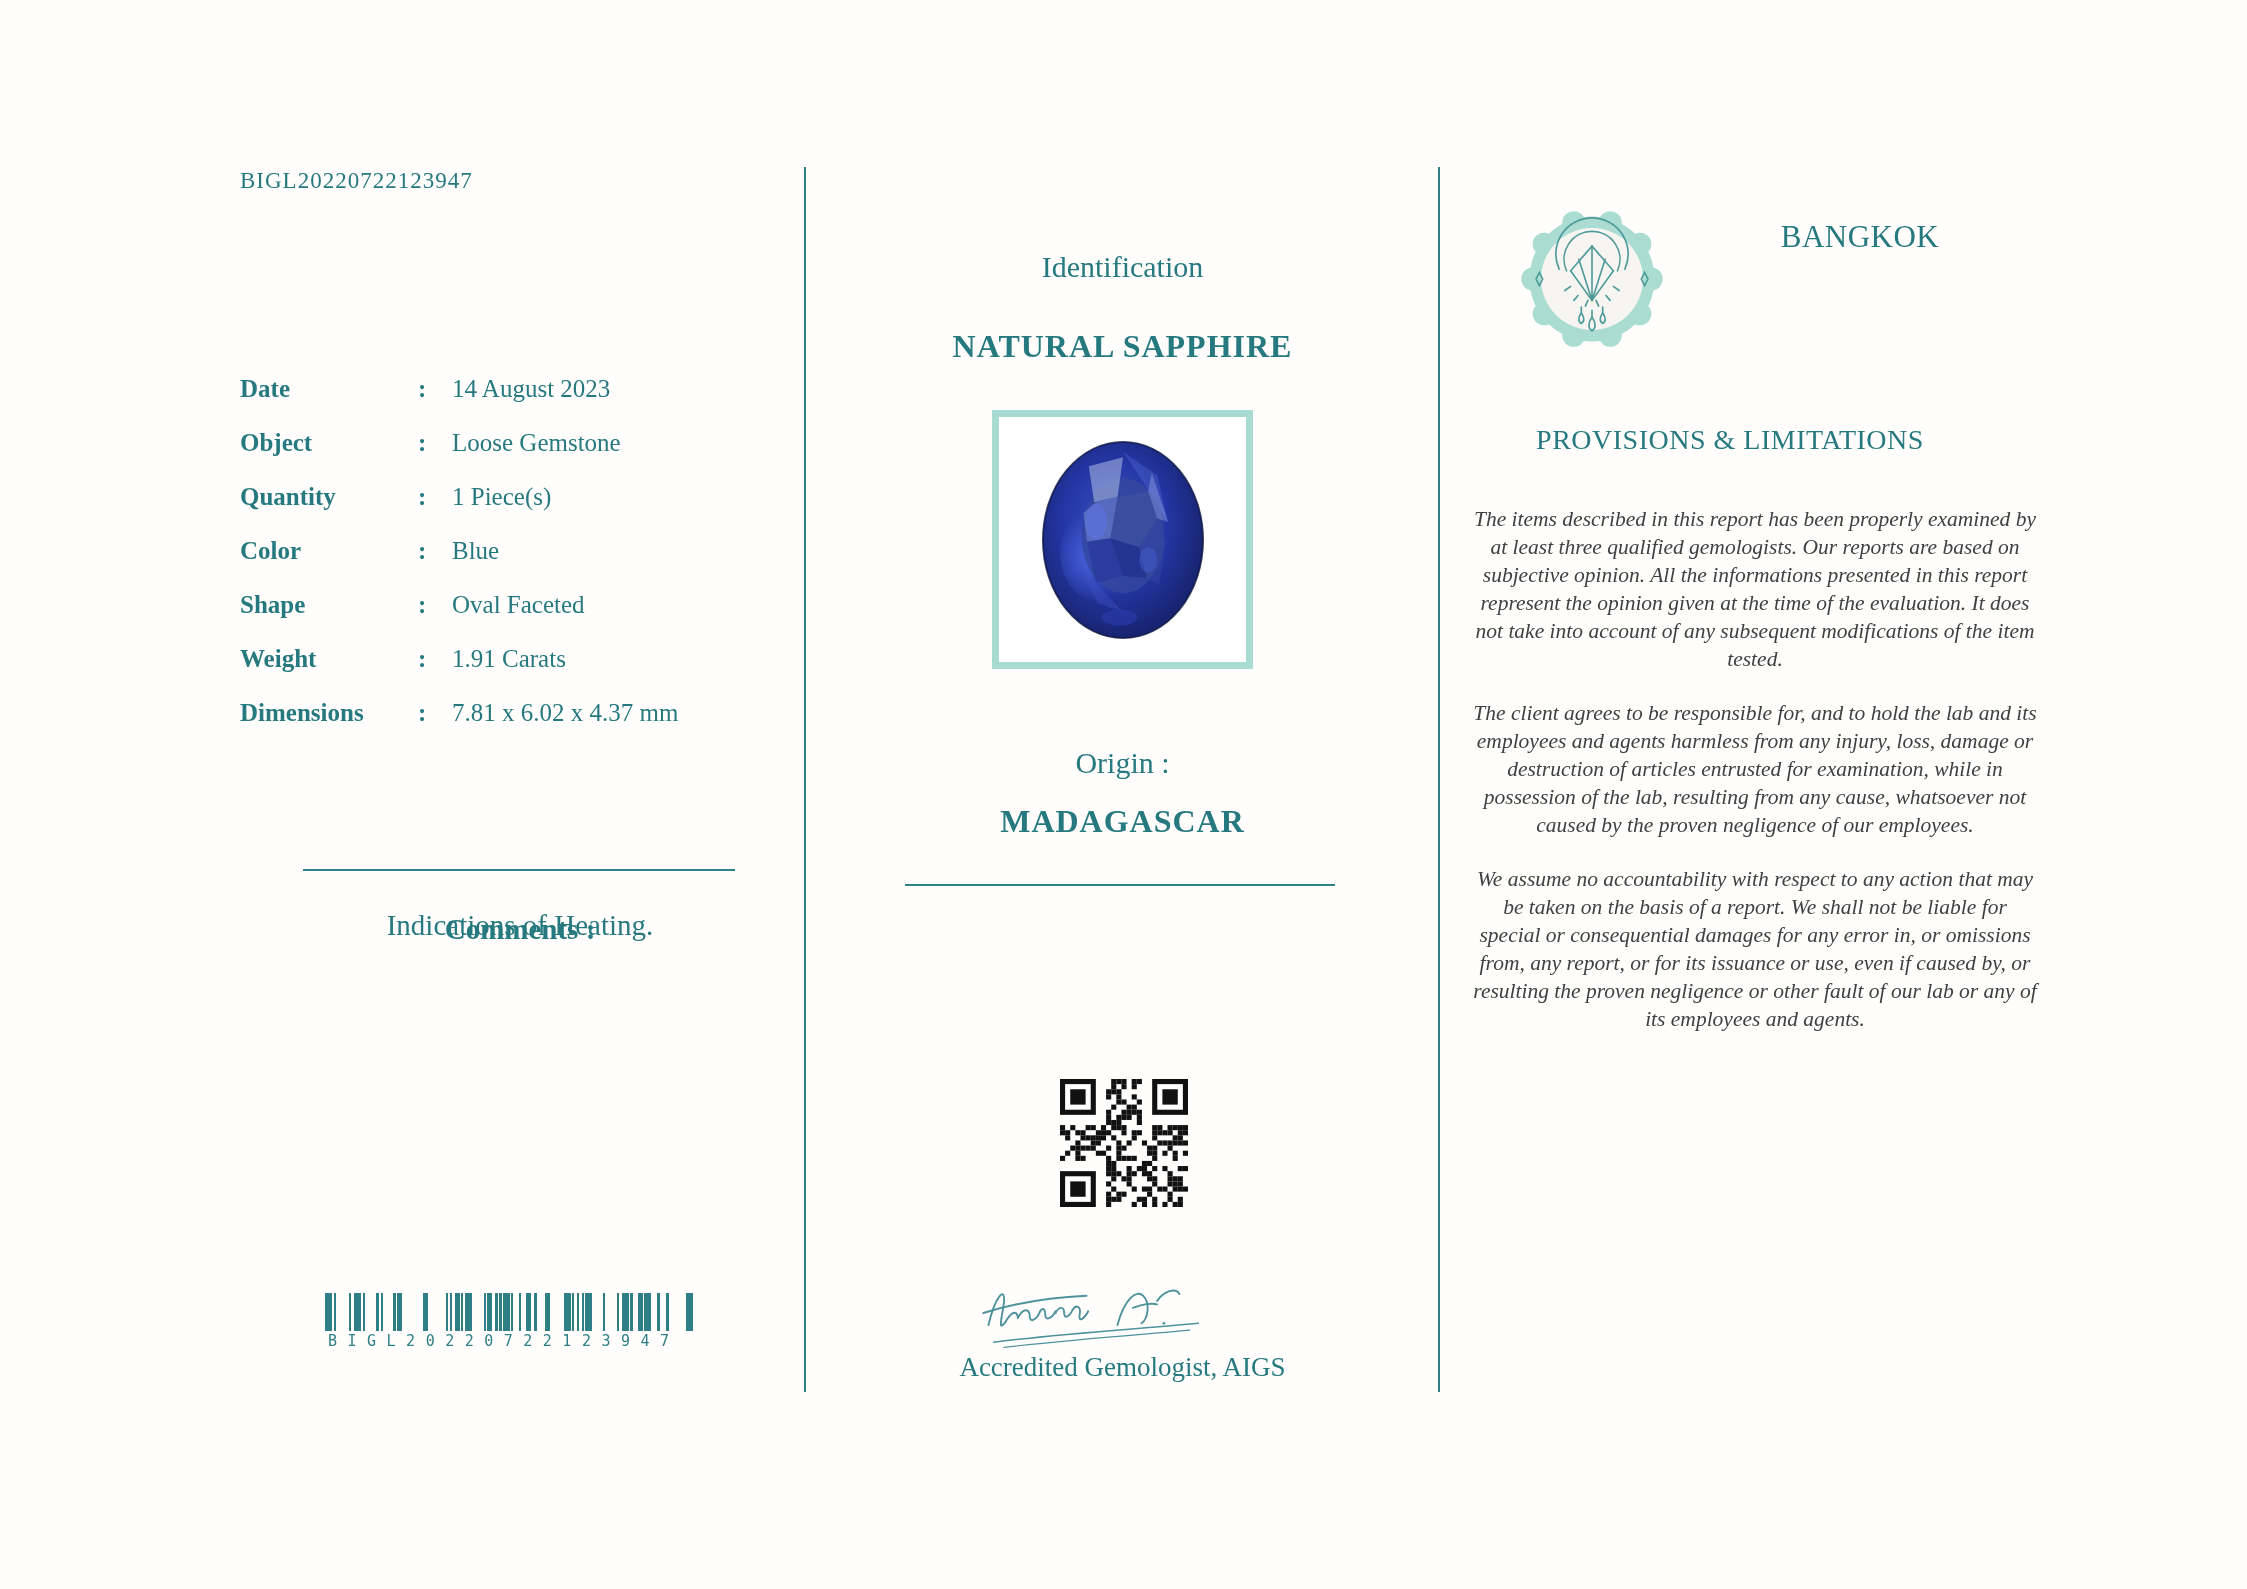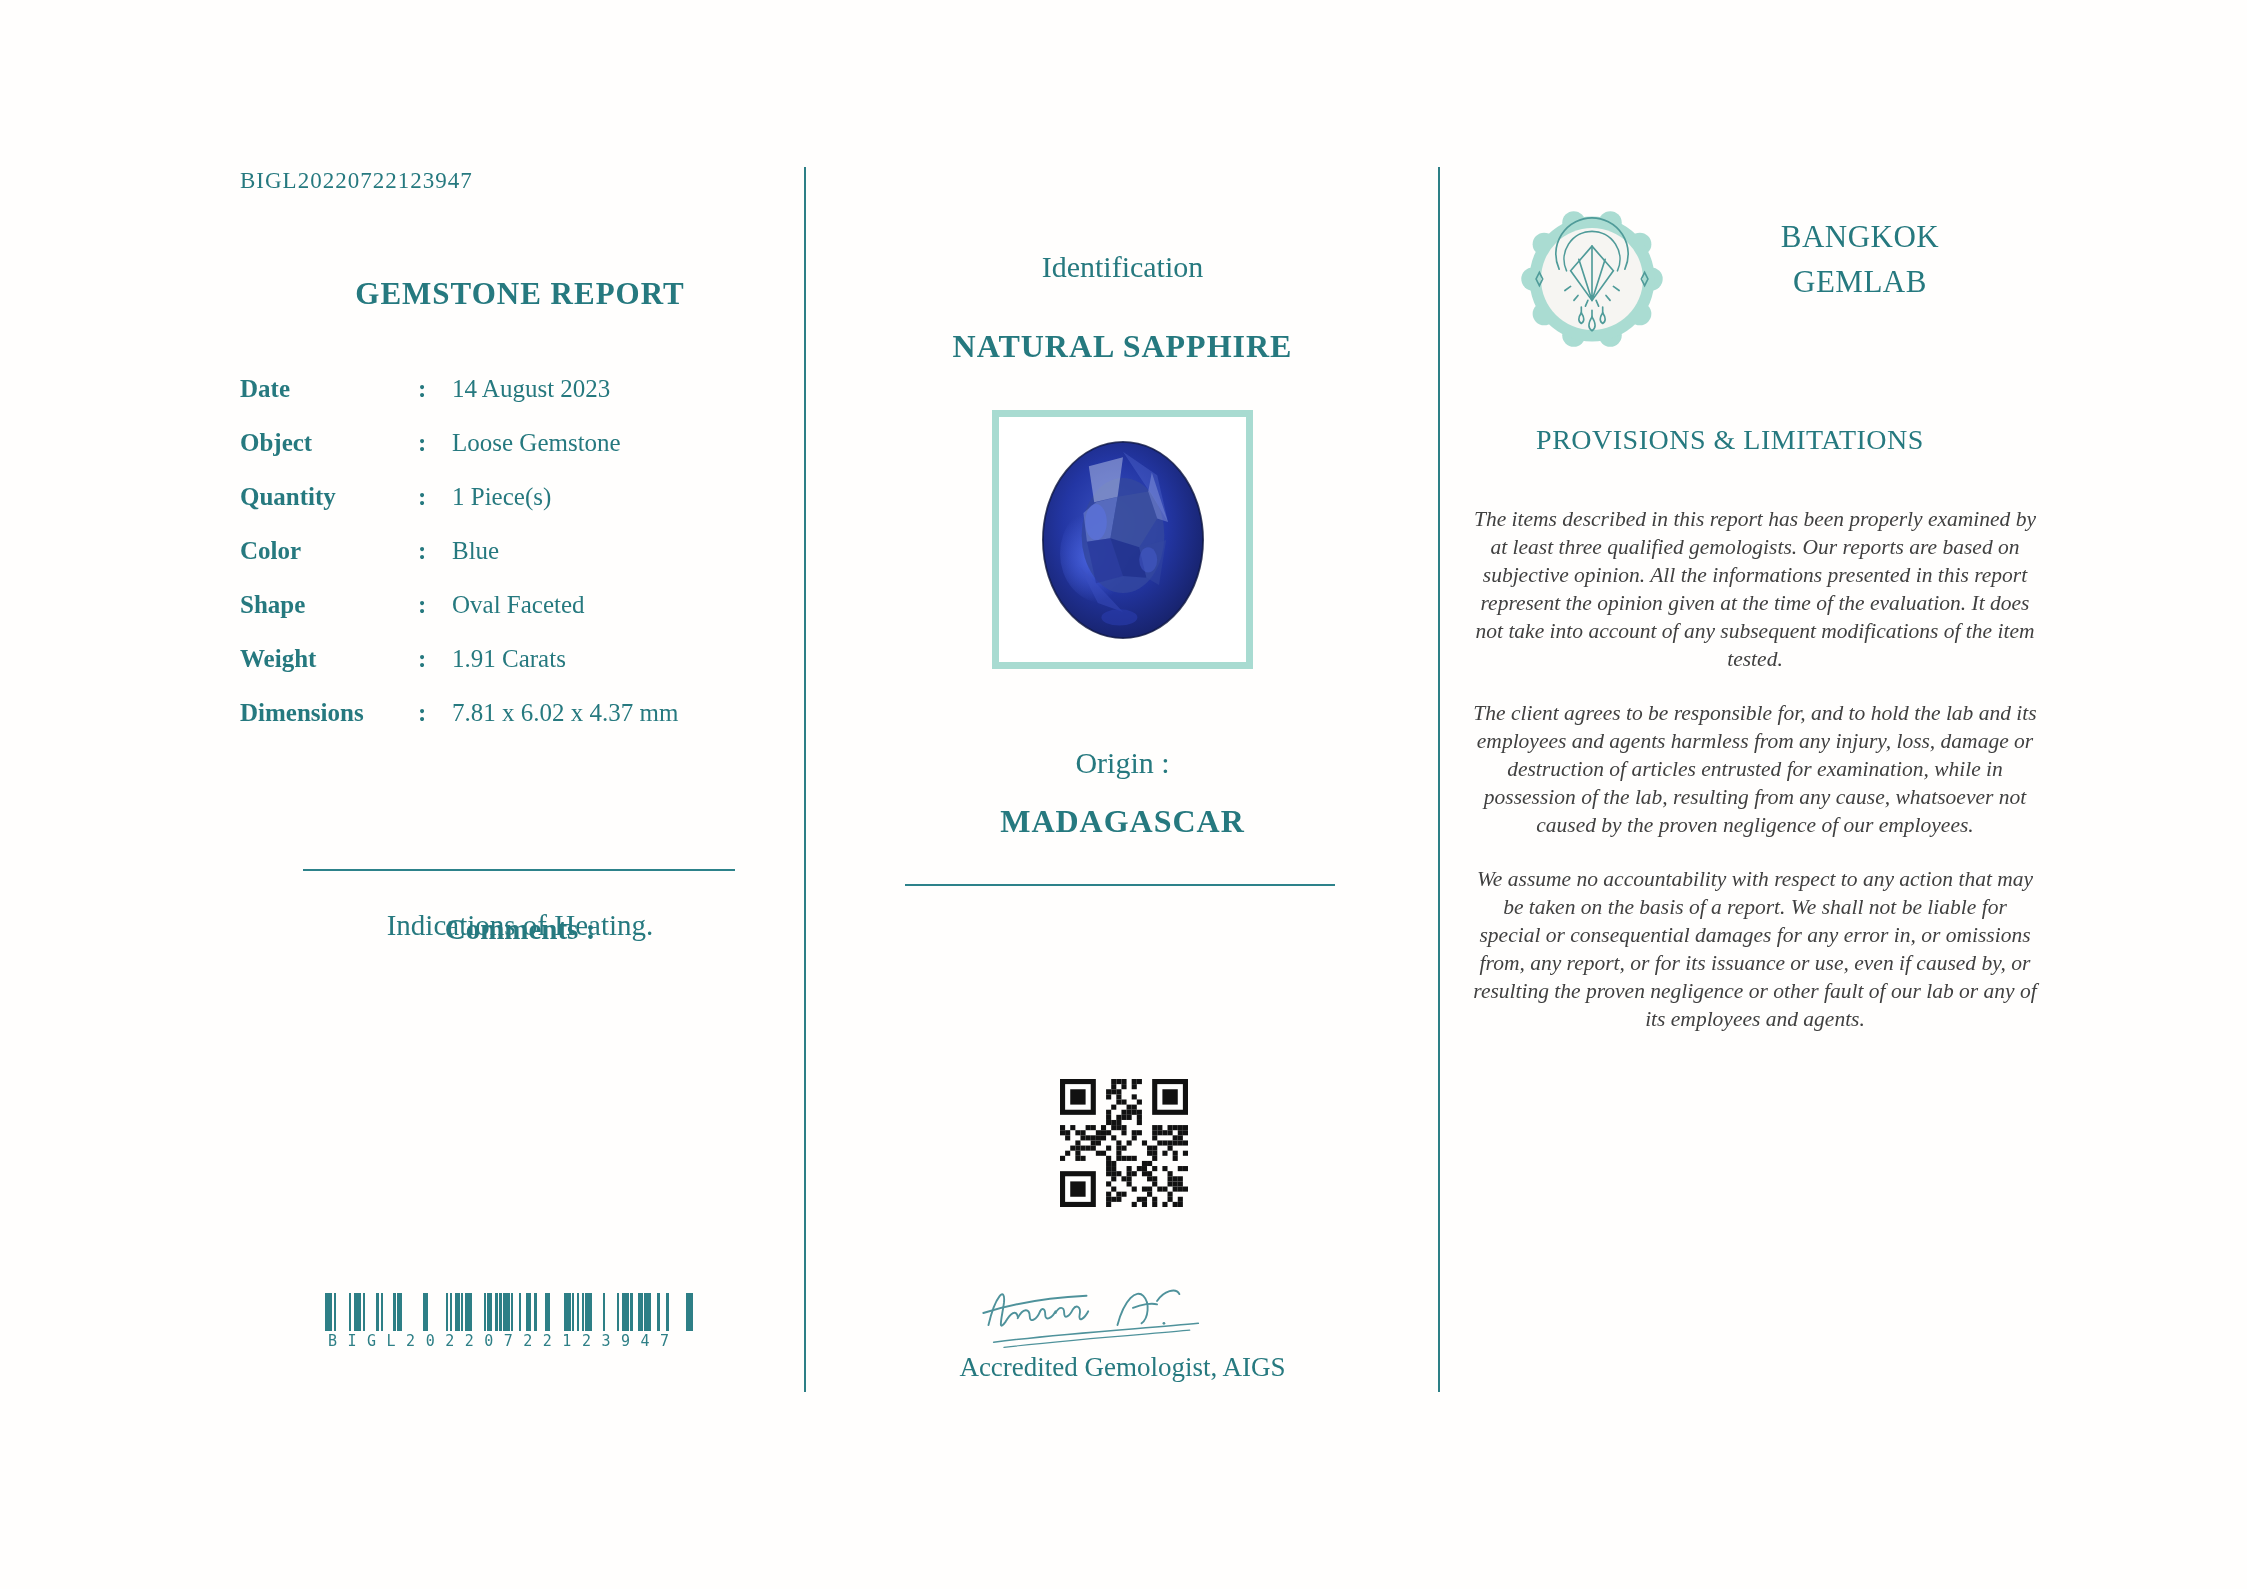--- a/index.html
+++ b/index.html
@@ -69,21 +69,20 @@
     color:#404040; text-align:center; margin:0 0 26px 0;
   }
 </style>
 </head>
 <body>
 
 <div class="page">
 
   <div class="abs report-number">BIGL20220722123947</div>
 
-  <div class="abs report-title center">GEMSTONE REPORT</div>
 
   <div class="abs fields">
     <div class="field-row">
       <span class="f-label">Date</span>
       <span class="f-colon">:</span>
       <span class="f-value">14 August 2023</span>
     </div>
     <div class="field-row">
       <span class="f-label">Object</span>
       <span class="f-colon">:</span>
@@ -446,21 +445,20 @@
         <path d="M90,136 C85,144 85,150 90,153 C95,150 95,144 90,136 Z"></path>
         <path d="M103,131 C99,137 99,142 103,144 C107,142 107,137 103,131 Z"></path>
         <path d="M26,82 L30,90 L26,98 L22,90 Z"></path>
         <path d="M154,82 L158,90 L154,98 L150,90 Z"></path>
       </g>
     </svg>
   </div>
 
   <div class="abs lab-name center">
     <div>BANGKOK</div>
-    <div>GEMLAB</div>
   </div>
 
   <div class="abs provisions-title center">PROVISIONS &amp; LIMITATIONS</div>
 
   <div class="abs paragraphs">
     <p>The items described in this report has been properly examined by at least three qualified gemologists. Our reports are based on subjective opinion. All the informations presented in this report represent the opinion given at the time of the evaluation. It does not take into account of any subsequent modifications of the item tested.</p>
     <p>The client agrees to be responsible for, and to hold the lab and its employees and agents harmless from any injury, loss, damage or destruction of articles entrusted for examination, while in possession of the lab, resulting from any cause, whatsoever not caused by the proven negligence of our employees.</p>
     <p>We assume no accountability with respect to any action that may be taken on the basis of a report. We shall not be liable for special or consequential damages for any error in, or omissions from, any report, or for its issuance or use, even if caused by, or resulting the proven negligence or other fault of our lab or any of its employees and agents.</p>
   </div>
 

